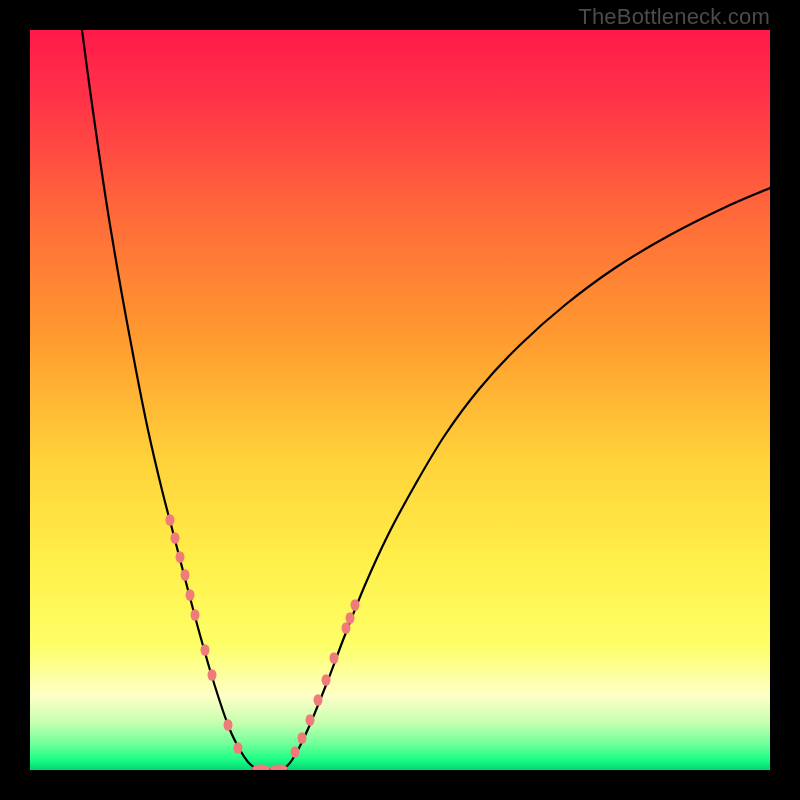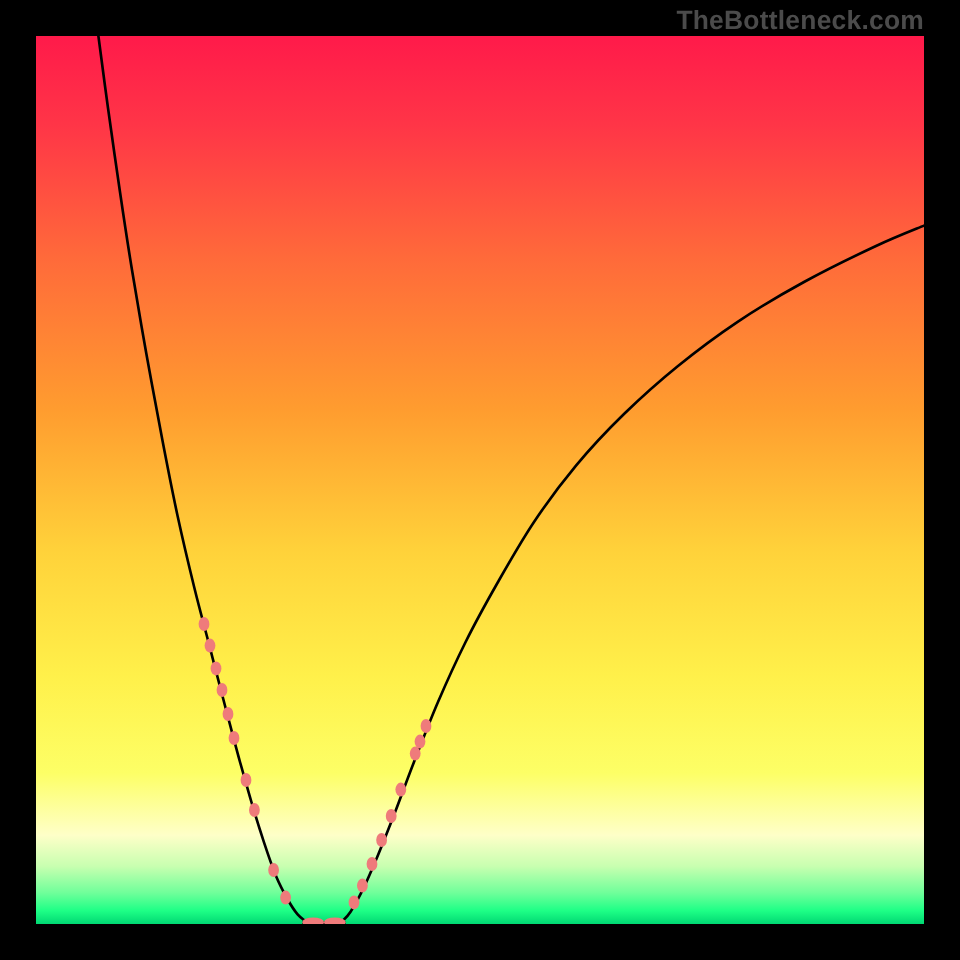--- a/index.html
+++ b/index.html
@@ -28,21 +28,21 @@
   .gradient {
     position: absolute;
     left: 0; top: 0; right: 0; bottom: 0;
   }
   .watermark {
     position: absolute;
     top: 4px;
     right: 30px;
     color: #4b4b4b;
     font-size: 22px;
-    font-weight: 700;
+    font-weight: 400;
     letter-spacing: 0.2px;
     user-select: none;
   }
   svg.curve {
     position: absolute;
     left: 0; top: 0;
     width: 740px; height: 740px;
   }
 </style>
 </head>

